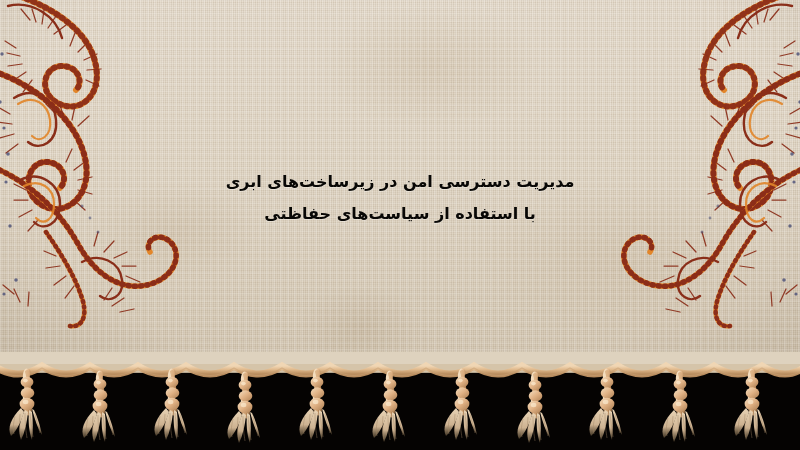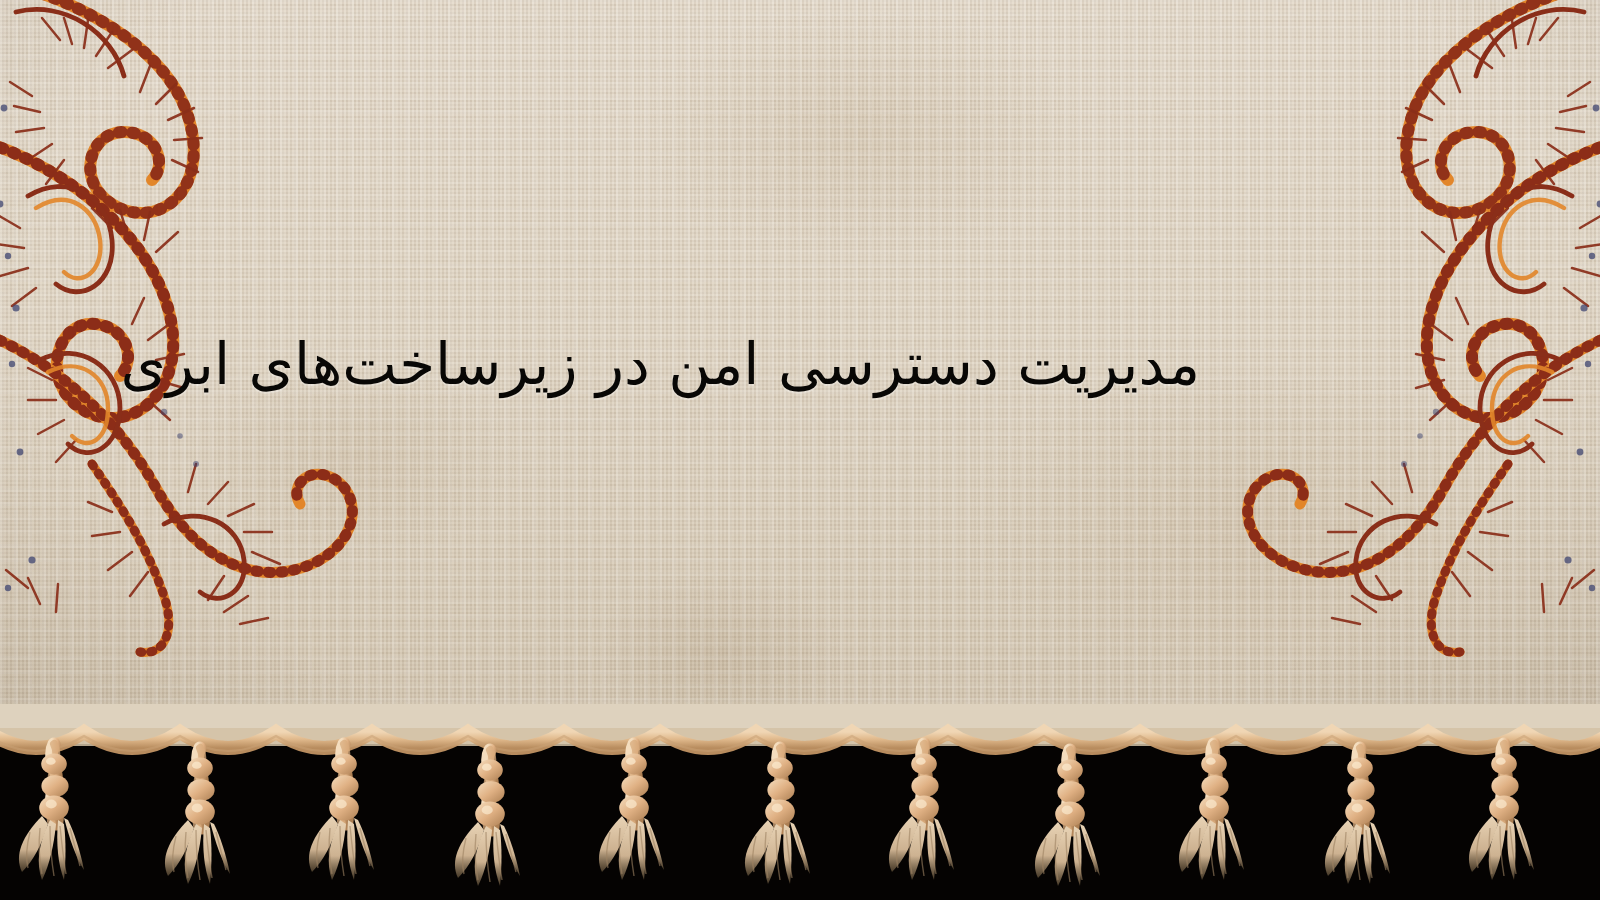--- a/index.html
+++ b/index.html
@@ -70,22 +70,22 @@
   .title-block{
     position:absolute;
     left:0;right:0;
     top:166px;
     text-align:center;
     padding:0 200px;
     box-sizing:border-box;
   }
   .title-line{
     color:#080705;
-    font-weight:normal;
-    font-size:29px;
+    font-weight:bold;
+    font-size:16px;
     line-height:32px;
     letter-spacing:0px;
     white-space:nowrap;
     direction:rtl;
     text-shadow:0 1px 0 rgba(255,255,255,.28);
   }
 
   
   .edge-cords{
     position:absolute;
@@ -251,20 +251,21 @@
       <g fill="#39406e" opacity=".5">
         <circle cx="96" cy="212" r="1.6"></circle>
           <circle cx="104" cy="224" r="1.4"></circle>
         <circle cx="112" cy="238" r="1.5"></circle>
       </g>
     </svg>
   </div>
 
   <div class="title-block">
     <div class="title-line">مدیریت دسترسی امن در زیرساخت‌های ابری</div>
+    <div class="title-line">با استفاده از سیاست‌های حفاظتی</div>
   </div>
 
   <div class="edge-cords">
     <svg width="800" height="32" viewBox="0 0 800 32" xmlns="http://www.w3.org/2000/svg">
       <defs>
         <linearGradient id="cordg" x1="0" y1="0" x2="0" y2="1">
           <stop offset="0%" stop-color="#f0d6b4"></stop>
           <stop offset="45%" stop-color="#e0b98c"></stop>
           <stop offset="100%" stop-color="#b88c5e"></stop>
         </linearGradient>

